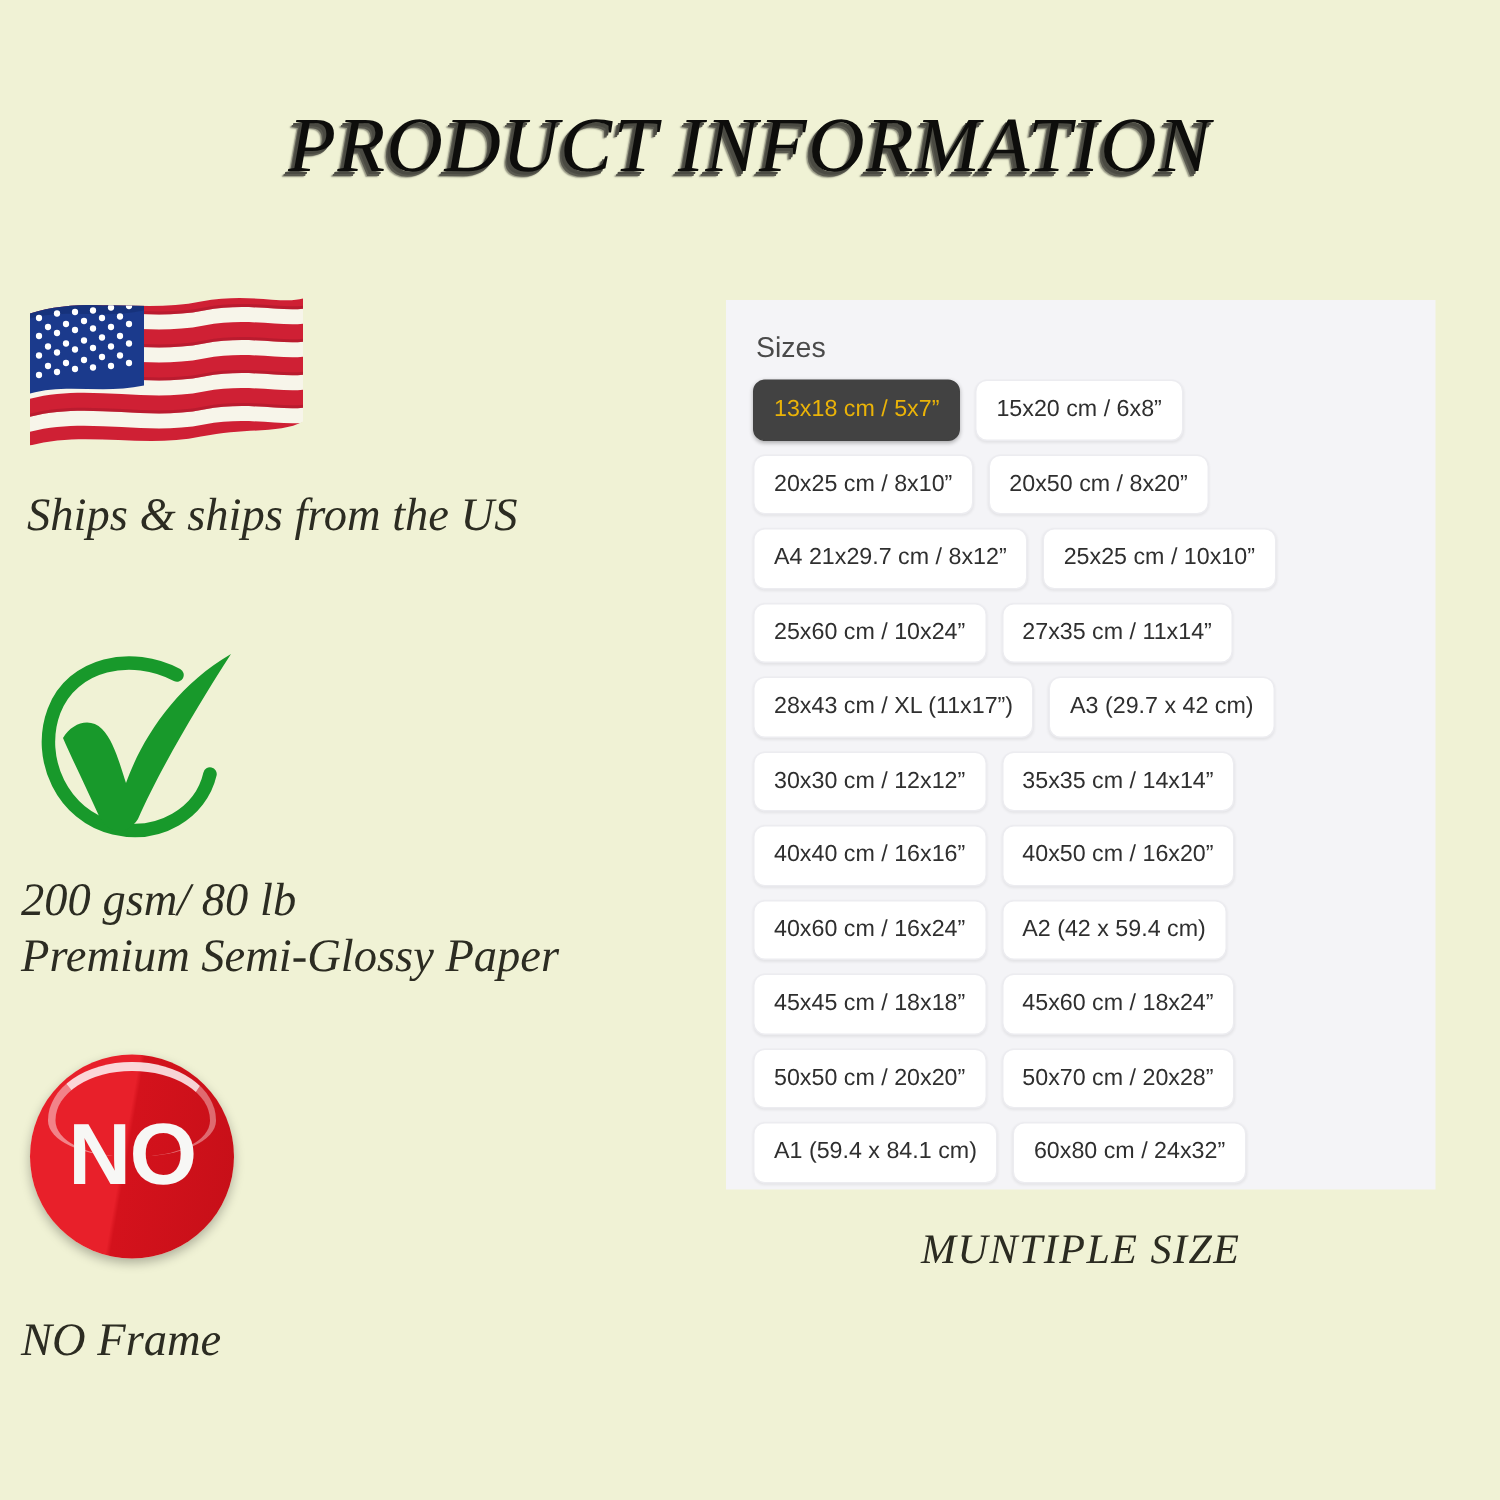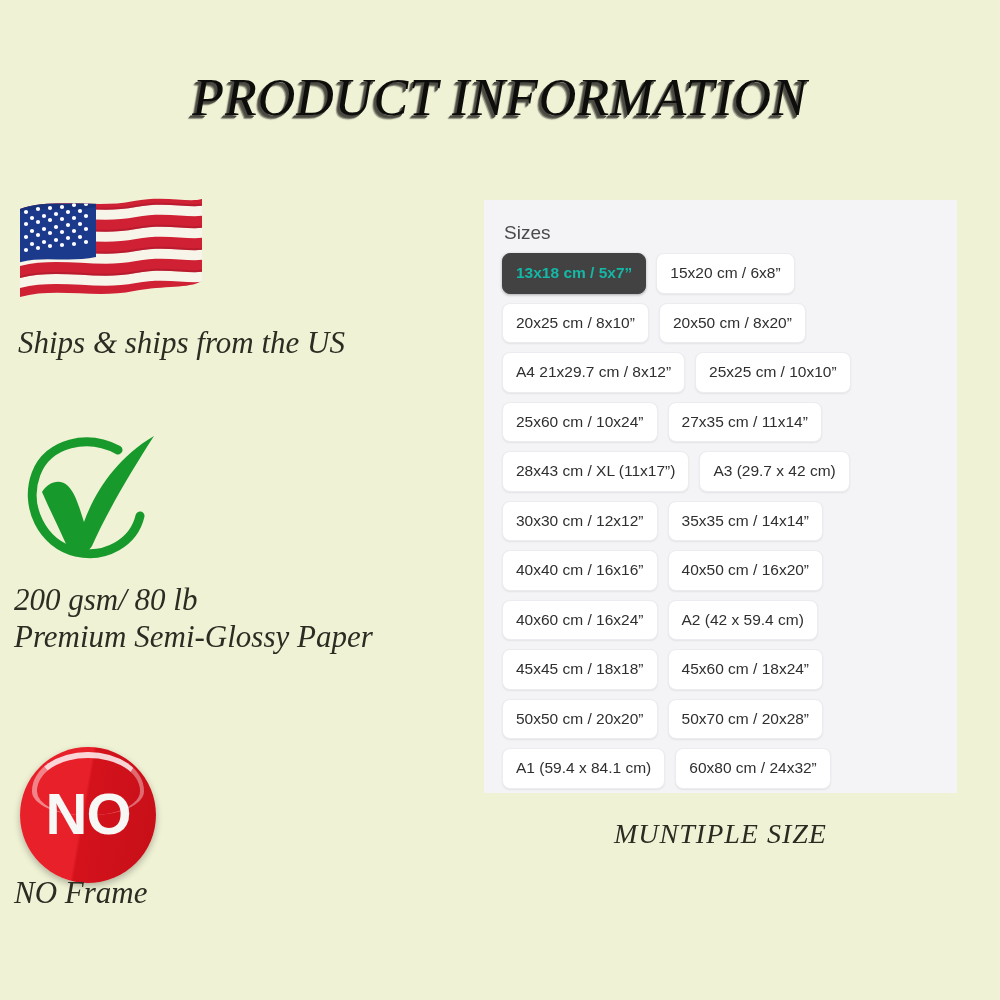--- a/index.html
+++ b/index.html
@@ -78,21 +78,21 @@
 
   #paper-text {
     position: absolute;
     left: 14px;
     top: 397px;
   }
 
   #no-badge {
     position: absolute;
     left: 20px;
-    top: 562px;
+    top: 518px;
     width: 136px;
     height: 136px;
     border-radius: 50%;
     background:
       linear-gradient(100deg,
         #e8202a 0%, #e8202a 46%,
         #d4121c 48%, #c60f18 100%);
     box-shadow: 0 3px 7px rgba(0,0,0,.28);
     overflow: hidden;
     text-decoration: underline;
@@ -160,22 +160,22 @@
     font-size: 15.5px;
     color: #2f2f2f;
     white-space: nowrap;
     box-shadow: 0 1px 2px rgba(0,0,0,.07);
     font-family: "Liberation Sans", sans-serif;
     line-height: 1;
   }
   .size-chip.selected {
     background: #424242;
     border-color: #424242;
-    color: #14b8a6;
-    font-weight: bold;
+    color: #eab308;
+    font-weight: normal;
     box-shadow: 0 1px 3px rgba(0,0,0,.3);
     text-align: center;
   }
 
   #multiple-size-caption {
     position: absolute;
     left: 484px;
     top: 818px;
     width: 473px;
     text-align: center;

